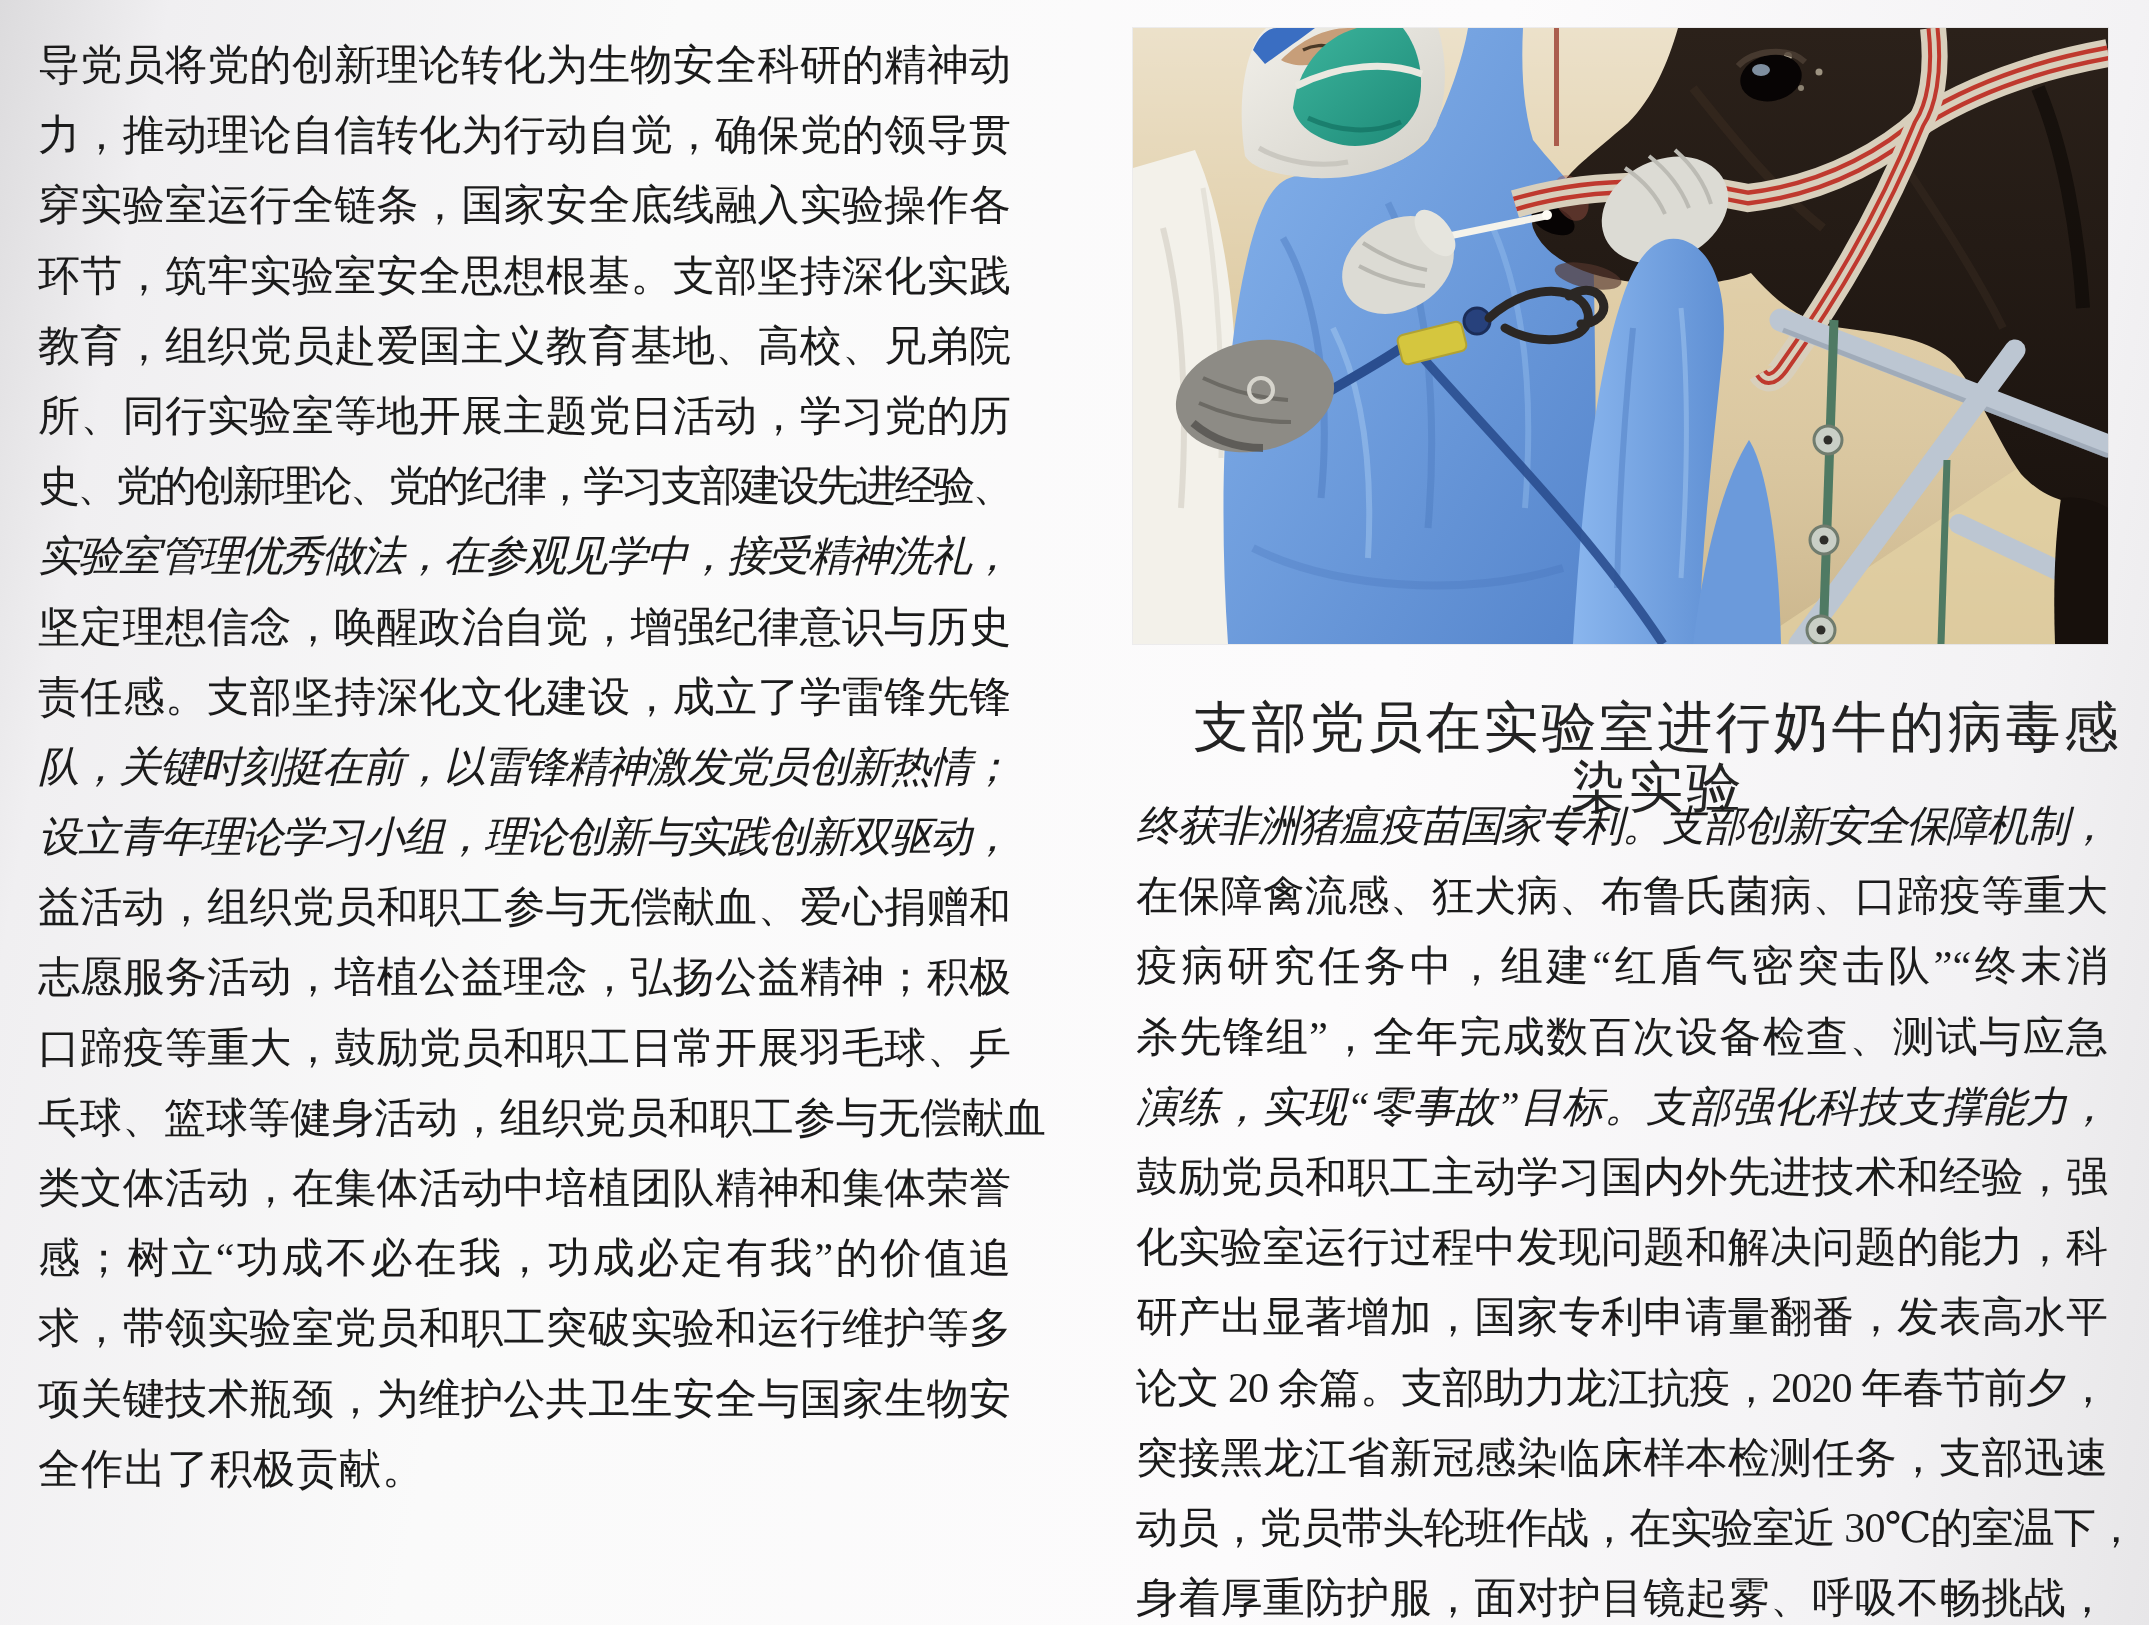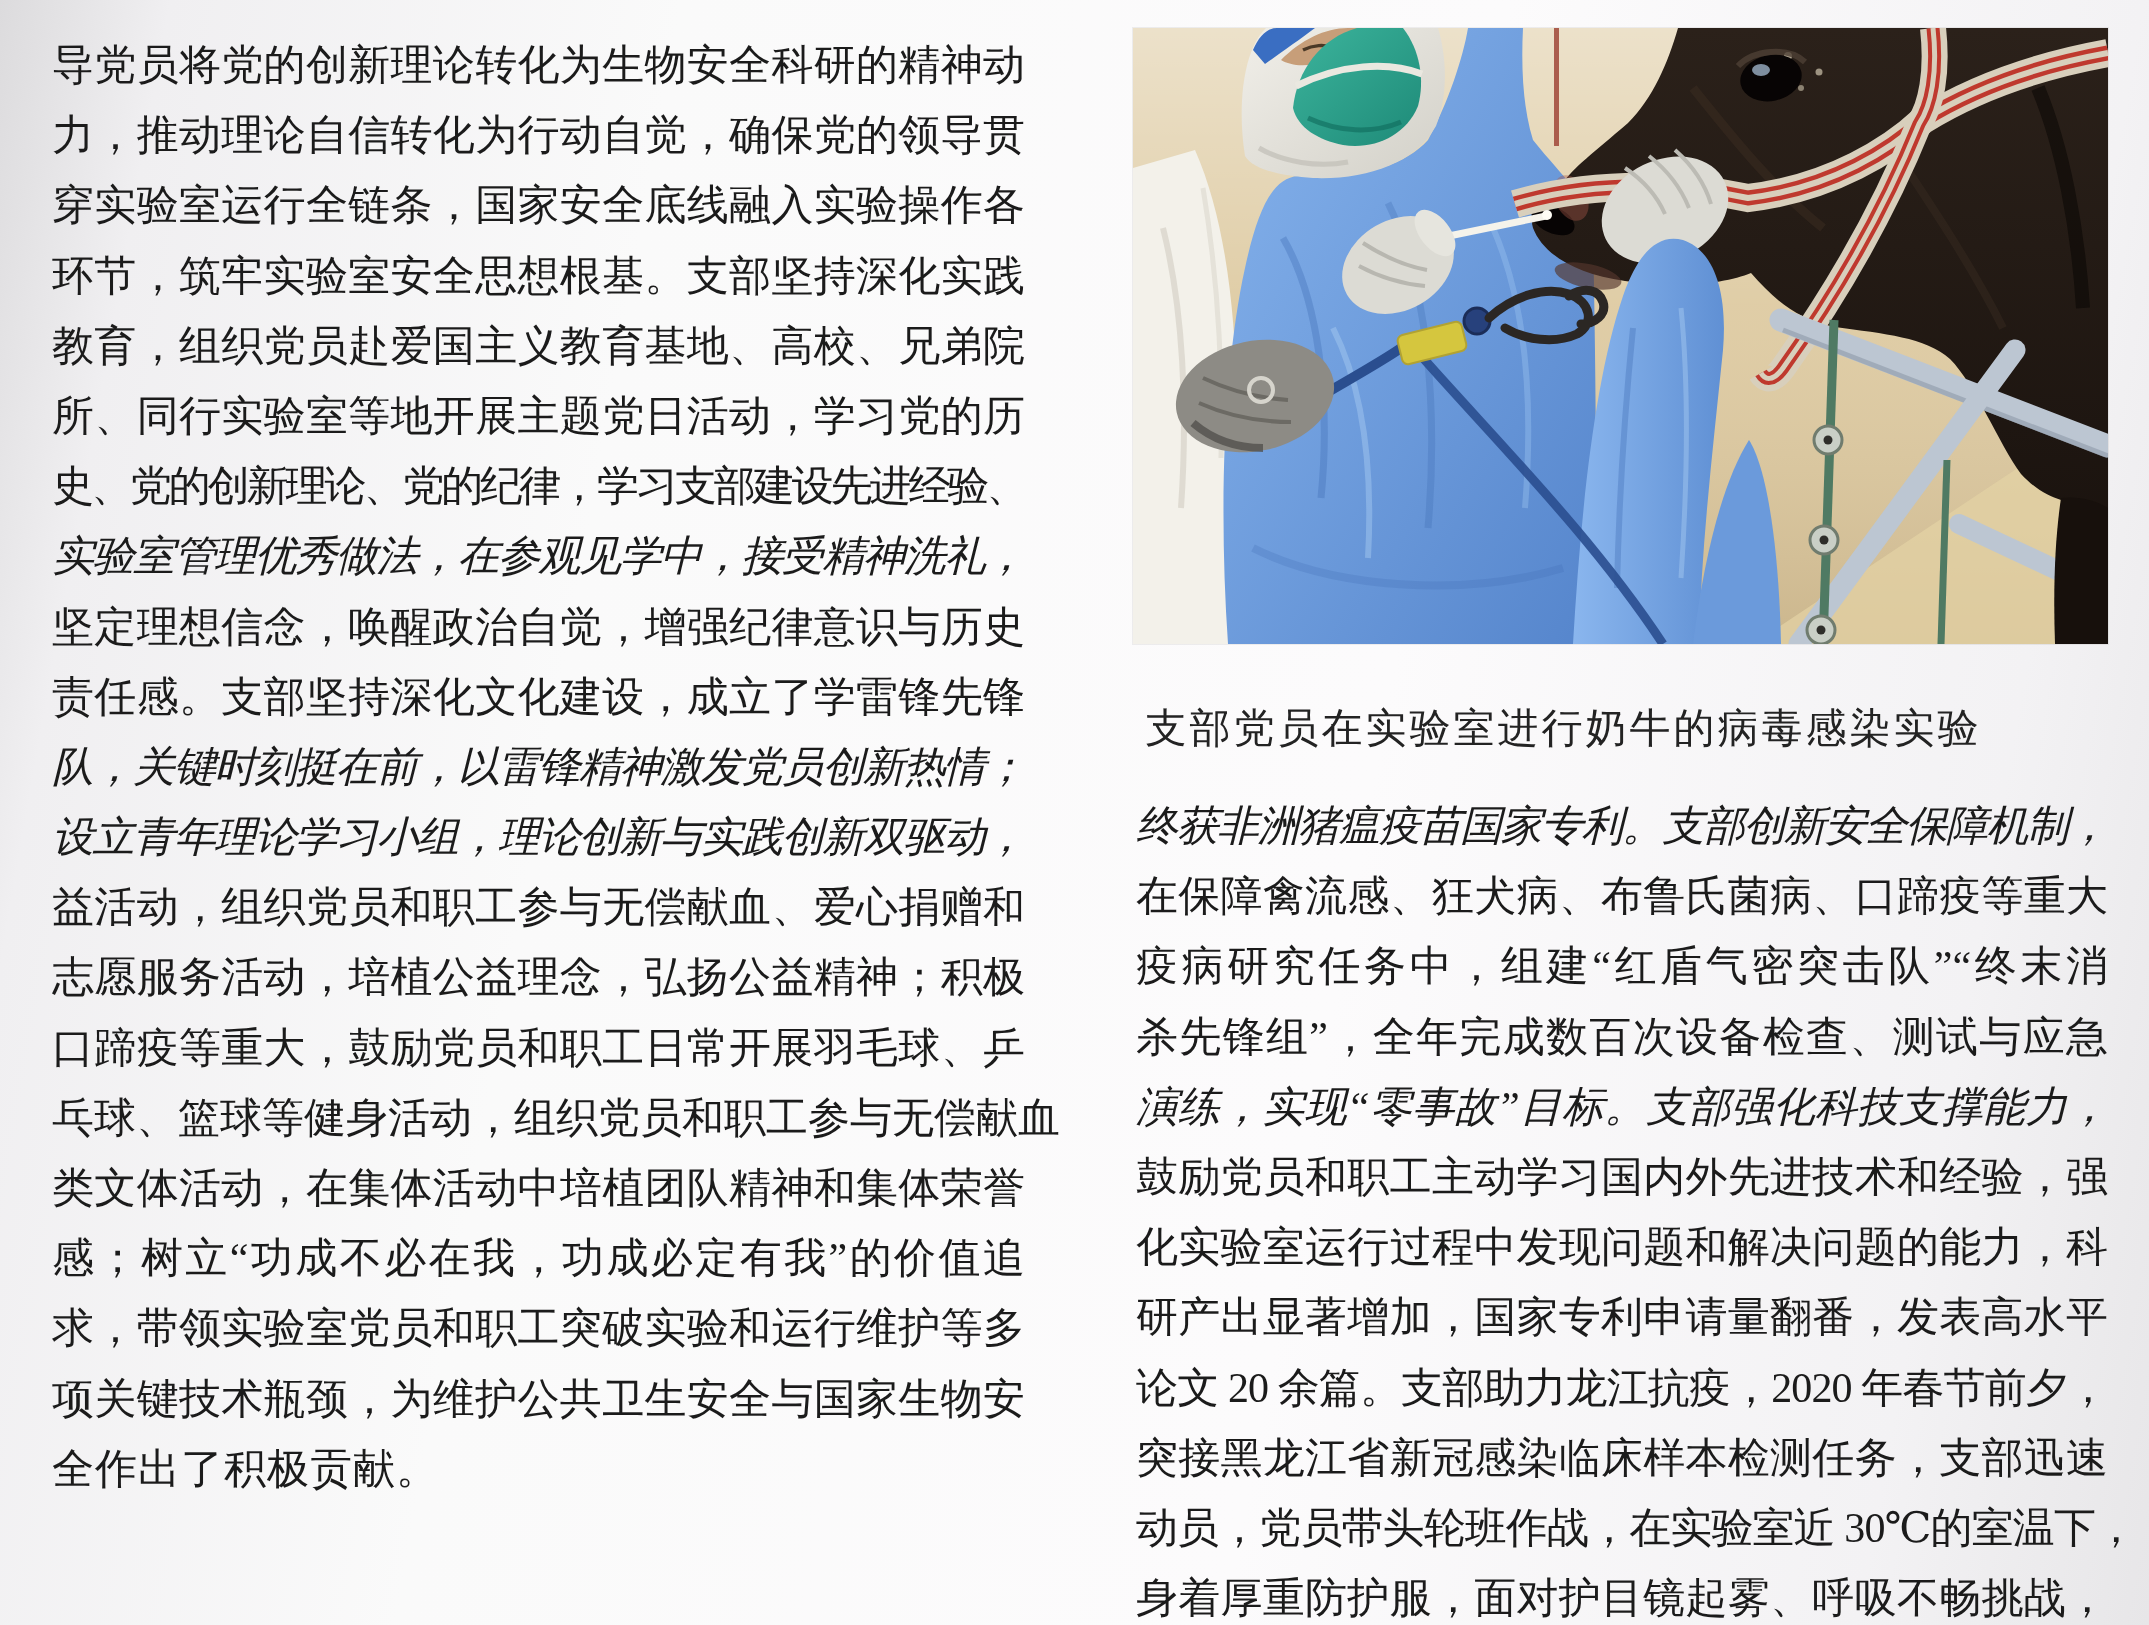--- a/index.html
+++ b/index.html
@@ -3,31 +3,31 @@
 <meta charset="utf-8">
 <style>
   html,body{margin:0;padding:0;}
   body{
     width:2149px;height:1625px;position:relative;overflow:hidden;
     background:linear-gradient(100deg,#dcdbdd 0%,#f0eff1 7%,#fafafa 28%,#fcfbfc 62%,#f3f2f4 88%,#e7e6e8 100%);
     font-family:"Liberation Serif","DejaVu Serif",serif;
     color:#1b1b1b;
   }
   .col{position:absolute;width:973px;font-size:42px;}
-  .col-left{left:52px;top:30px;}
+  .col-left{left:38px;top:30px;}
   .col-right{left:1136px;top:791px;width:972px;}
   .ln{height:70.2px;line-height:70.2px;text-align:justify;text-align-last:justify;overflow:visible;white-space:nowrap;}
   .ln.t24{letter-spacing:-1.6px;font-style:italic;}
   .ln.t25{letter-spacing:-3.3px;}
   .ln.tnum{letter-spacing:-0.9px;}
   .ln.end{text-align-last:left;letter-spacing:1px;}
   figure.photo{position:absolute;left:1133px;top:28px;width:975px;height:616px;margin:0;box-shadow:0 0 0 1px rgba(0,0,0,.06);}
   figure.photo svg{display:block;width:100%;height:100%;}
-  .caption{position:absolute;left:1076px;top:698px;width:975px;text-align:center;
-    font-size:41px;letter-spacing:3px;color:#232323;line-height:60px;}
+  .caption{position:absolute;left:1170px;top:698px;width:975px;text-align:center;
+    font-size:55px;letter-spacing:3px;color:#232323;line-height:60px;}
 </style>
 </head>
 <body>
 
 <div>
 
   <div class="col col-left">
     <div class="ln">导党员将党的创新理论转化为生物安全科研的精神动</div>
     <div class="ln">力，推动理论自信转化为行动自觉，确保党的领导贯</div>
     <div class="ln">穿实验室运行全链条，国家安全底线融入实验操作各</div>

